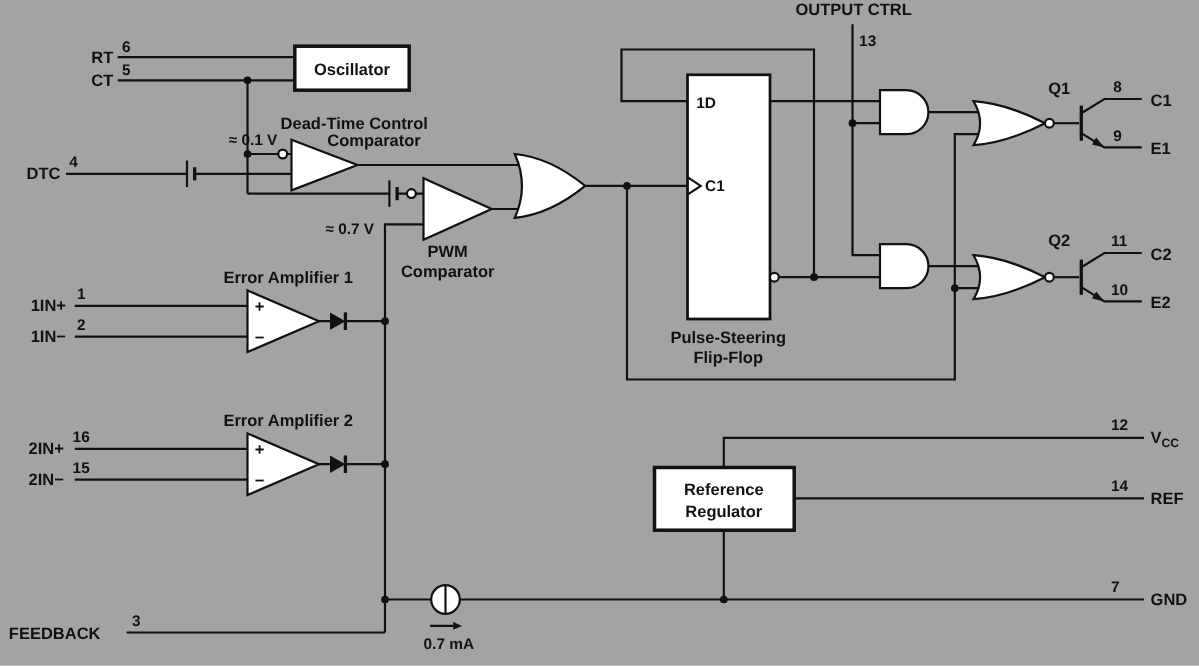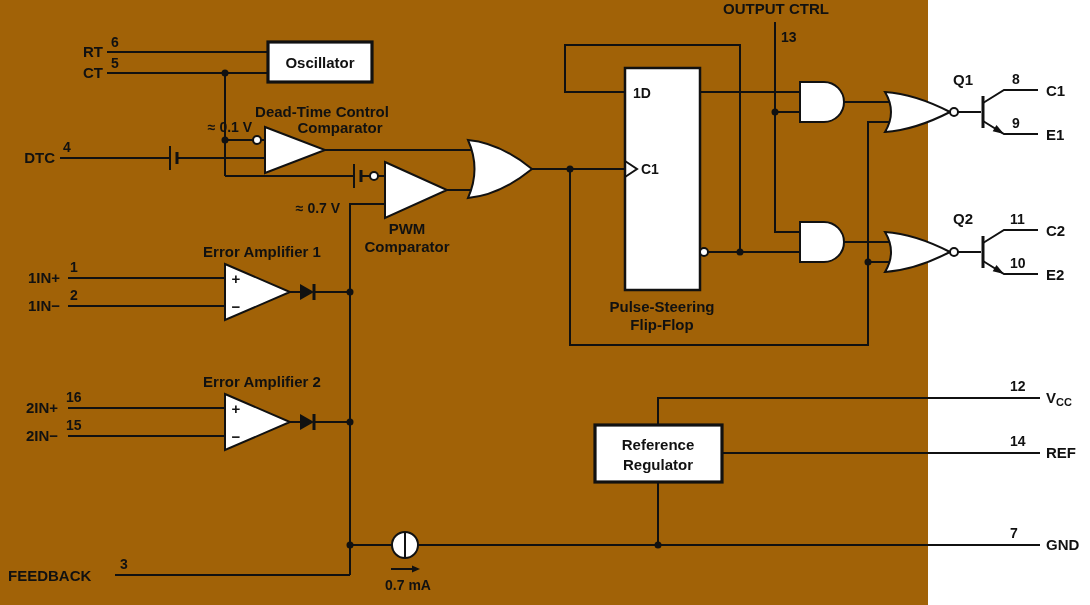--- a/index.html
+++ b/index.html
@@ -1,16 +1,16 @@
 <!DOCTYPE html>
 <html><head>
 <meta charset="utf-8">
 <style>
   html,body{margin:0;padding:0;background:#ffffff}
-  .diagram-wrap{width:928px;height:605px;background:#a16207}
+  .diagram-wrap{width:1090px;height:605px;background:#a3a3a3}
   svg text{font-family:"Liberation Sans","DejaVu Sans",sans-serif;font-weight:bold;fill:#111111}
   .t15{font-size:15px}
   .t14{font-size:14px}
   .t11{font-size:11px}
   .wire{stroke:#111111;stroke-width:2;fill:none}
   .wire3{stroke:#111111;stroke-width:3;fill:none}
   .shape{fill:#ffffff;stroke:#111111;stroke-width:2}
   .shape-bold{fill:#ffffff;stroke:#111111;stroke-width:3.2}
   .solid{fill:#111111;stroke:none}
 </style>

